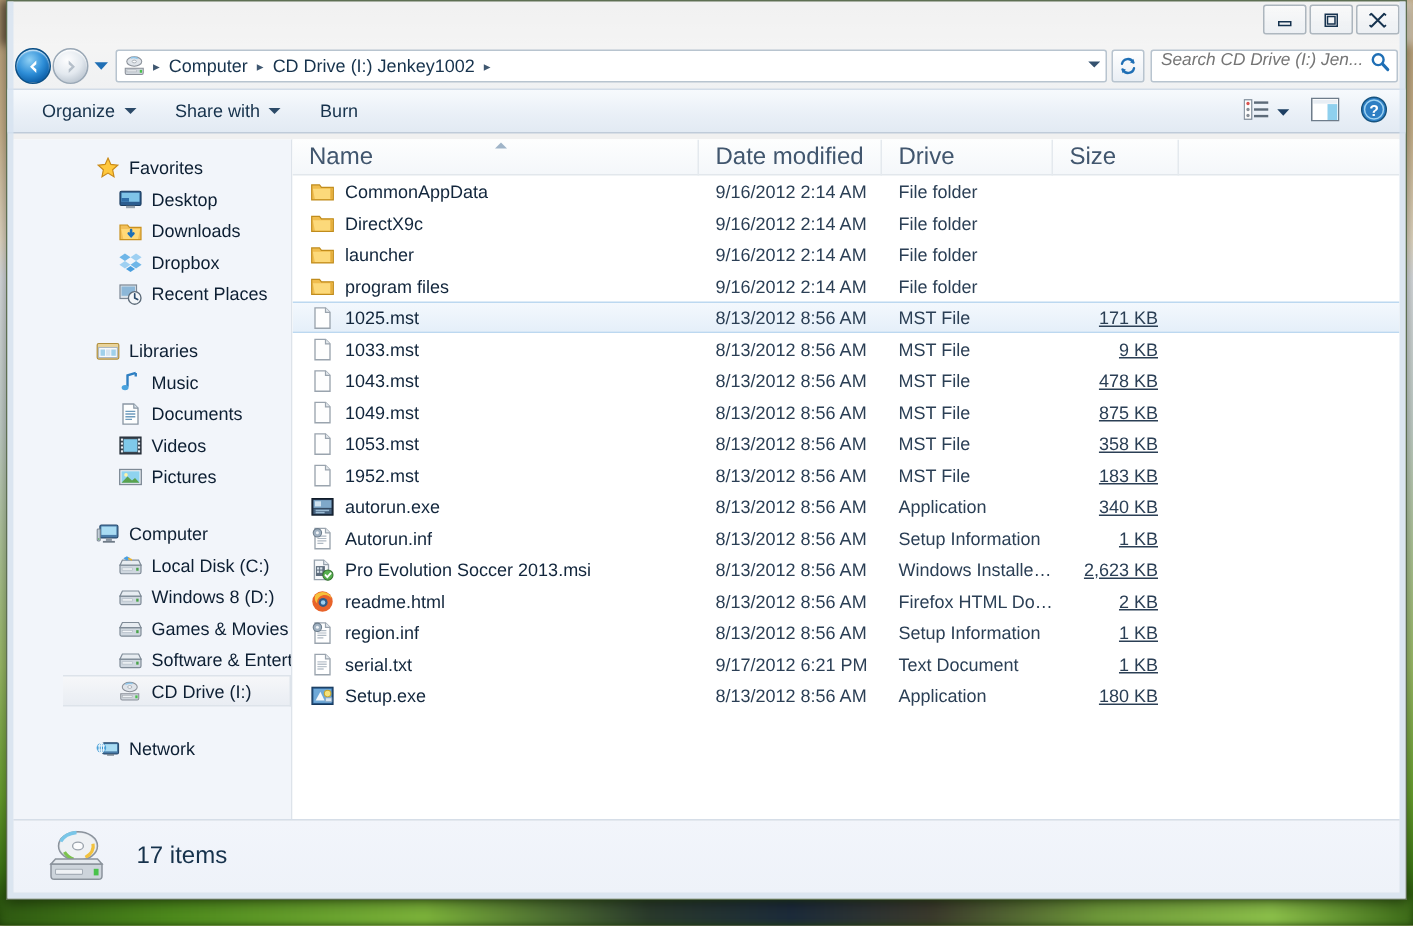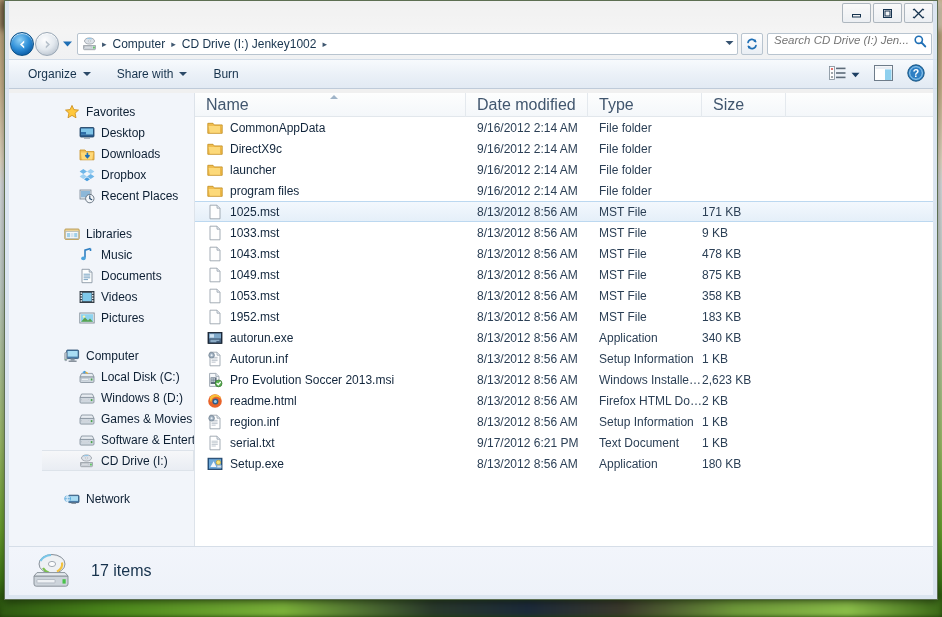--- a/index.html
+++ b/index.html
@@ -242,21 +242,21 @@
   .frow.sel {
     background: linear-gradient(180deg,#f3f8fd,#e5eff9);
     border-top: 1px solid #bcd8f0;
     border-bottom: 1px solid #bcd8f0;
     height: 21px;
   }
   .fc { padding-left: 11px; overflow: hidden; white-space: nowrap; text-overflow: ellipsis; }
   .fc.f-name { width: 271px; display:flex; align-items:center; gap:7px; padding-left: 12px; }
   .fc.f-date { width: 122px; color:#2b3f55; }
   .fc.f-type { width: 114px; color:#2b3f55; }
-  .fc.f-size { width: 84px; color:#2b3f55; text-align: left; padding-left:0; padding-right: 14px; }
+  .fc.f-size { width: 84px; color:#2b3f55; text-align: right; padding-left:0; padding-right: 14px; text-decoration: underline; }
   .fi { width:16px;height:16px;flex:none;display:block; }
 
   
   #statusbar {
     position: absolute; left: 4px; right: 4px; bottom: 4px; height: 49px;
     background: linear-gradient(180deg,#f2f5fb 0%, #eef2f9 100%);
     border-top: 1px solid #d6dee8;
     display: flex; align-items: center;
     padding-left: 22px; gap: 16px;
   }
@@ -636,21 +636,21 @@
 
       <div id="listheader">
         <div class="hcell c-name">
           <span>Name</span>
           <span class="hsort"></span>
         </div>
         <div class="hcell c-date">
           <span>Date modified</span>
         </div>
         <div class="hcell c-type">
-          <span>Type</span>
+          <span>Drive</span>
         </div>
         <div class="hcell c-size">
           <span>Size</span>
         </div>
       </div>
 
       <div id="rows">
           <div class="frow">
             <div class="fc f-name">
               <span class="fi"><svg width="16" height="16" viewBox="0 0 16 16">

